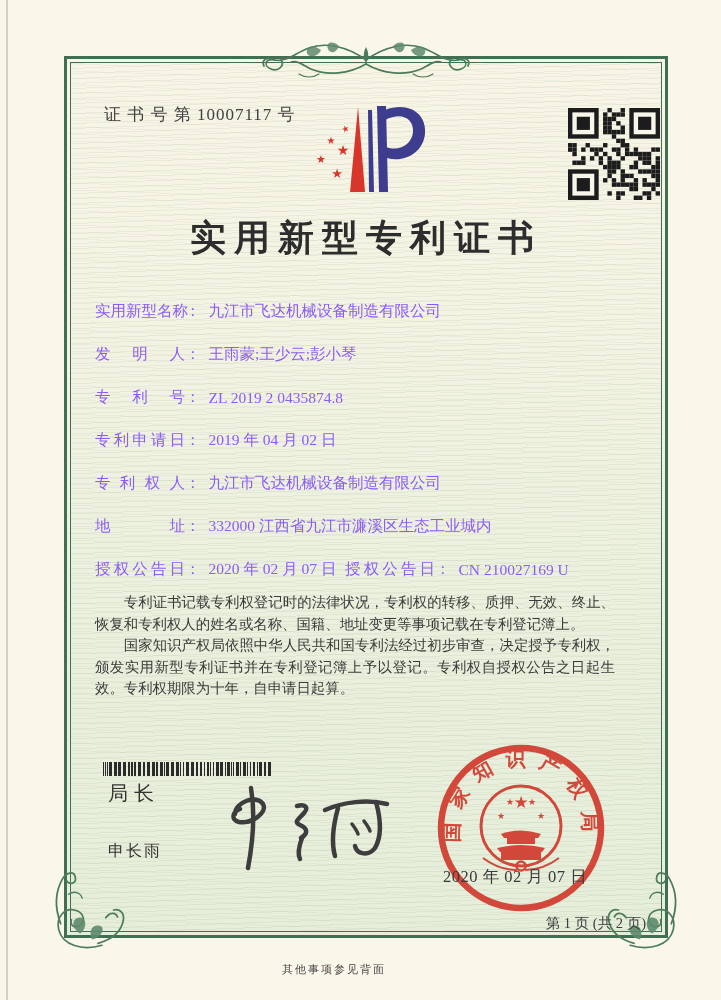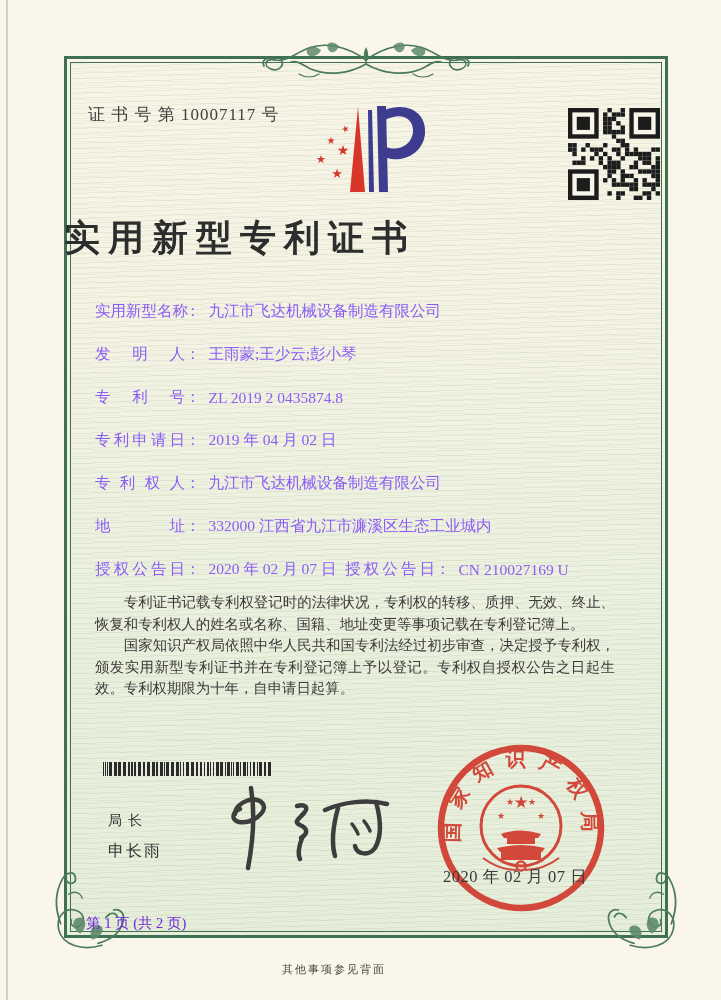--- a/index.html
+++ b/index.html
@@ -30,50 +30,50 @@
     background:
       repeating-linear-gradient(178deg, rgba(110,150,105,.10) 0 1px, transparent 1px 5px),
       repeating-linear-gradient(182deg, rgba(110,150,105,.07) 0 1px, transparent 1px 7px);
   }
   .ornament { position:absolute; pointer-events:none; }
   .orn-top { left:50%; top:-25px; transform:translateX(-50%); width:232px; height:50px; }
   .orn-bl { left:-22px; bottom:-24px; width:98px; height:98px; }
   .orn-br { right:-22px; bottom:-24px; width:98px; height:98px; transform:scaleX(-1); }
 
   
-  .cert-no { left:88px; top:103px; font-size:17px; letter-spacing:1px; color:#3f3f3f; }
+  .cert-no { left:104px; top:103px; font-size:17px; letter-spacing:1px; color:#3f3f3f; }
   .logo { left:296px; top:96px; width:140px; height:104px; }
   .qr { left:568px; top:108px; width:92px; height:92px; }
   .title {
-    left:64px; top:214px; width:604px; text-align:left;
+    left:64px; top:214px; width:604px; text-align:center;
     font-size:36px; font-weight:700; letter-spacing:8px; color:#2d2d2d;
   }
 
   
   .fields { left:95px; top:290px; width:520px; font-size:15.5px; color:#8b5cf6; }
   .frow { height:43px; display:flex; align-items:center; position:relative; }
   .lbl { display:inline-block; width:90px; text-align-last:justify; text-align:justify; white-space:nowrap; }
   .val { margin-left:8px; white-space:nowrap; }
   .grant-second { position:absolute; left:250px; display:flex; align-items:center; }
 
   
   .paras {
     left:95px; top:592px; width:520px;
     font-size:14.4px; line-height:21.5px; color:#3a3a3a; text-align:justify;
   }
   .paras p { text-indent:2em; margin:0; }
 
   
   .barcode { left:103px; top:762px; width:168px; height:14px; }
-  .sig-role { left:108px; top:812px; font-size:14px; letter-spacing:6px; color:#333; }
+  .sig-role { left:108px; top:780px; font-size:20px; letter-spacing:6px; color:#333; }
   .sig-name { left:108px; top:841px; font-size:16px; letter-spacing:2px; color:#333; }
   .signature { left:205px; top:776px; width:215px; height:102px; }
   .seal { left:435px; top:742px; width:172px; height:172px; opacity:.92; }
   .seal-date { left:443px; top:866px; font-size:16.5px; color:#3a3a3a; letter-spacing:.5px; z-index:3; }
-  .page-info { left:86px; top:914px; width:560px; text-align:left; font-size:14.5px; color:#6d28d9; }
+  .page-info { left:86px; top:914px; width:560px; text-align:right; font-size:14.5px; color:#404040; }
   .back-note { left:64px; top:953px; width:540px; text-align:center; font-size:11px; letter-spacing:2px; color:#454545;margin-top:9px; }
 </style>
 </head>
 <body>
 
 <div class="frame">
 
   <svg class="ornament orn-top" viewBox="0 0 232 50">
     <g id="topHalf" fill="none" stroke="#4a7a58" stroke-width="1.7" stroke-linecap="round">
       <path d="M116,26 C97,12 75,8 59,14 C45,19 37,28 25,26 C15,24 13,32 21,35 C29,38 35,31 31,26"></path>

